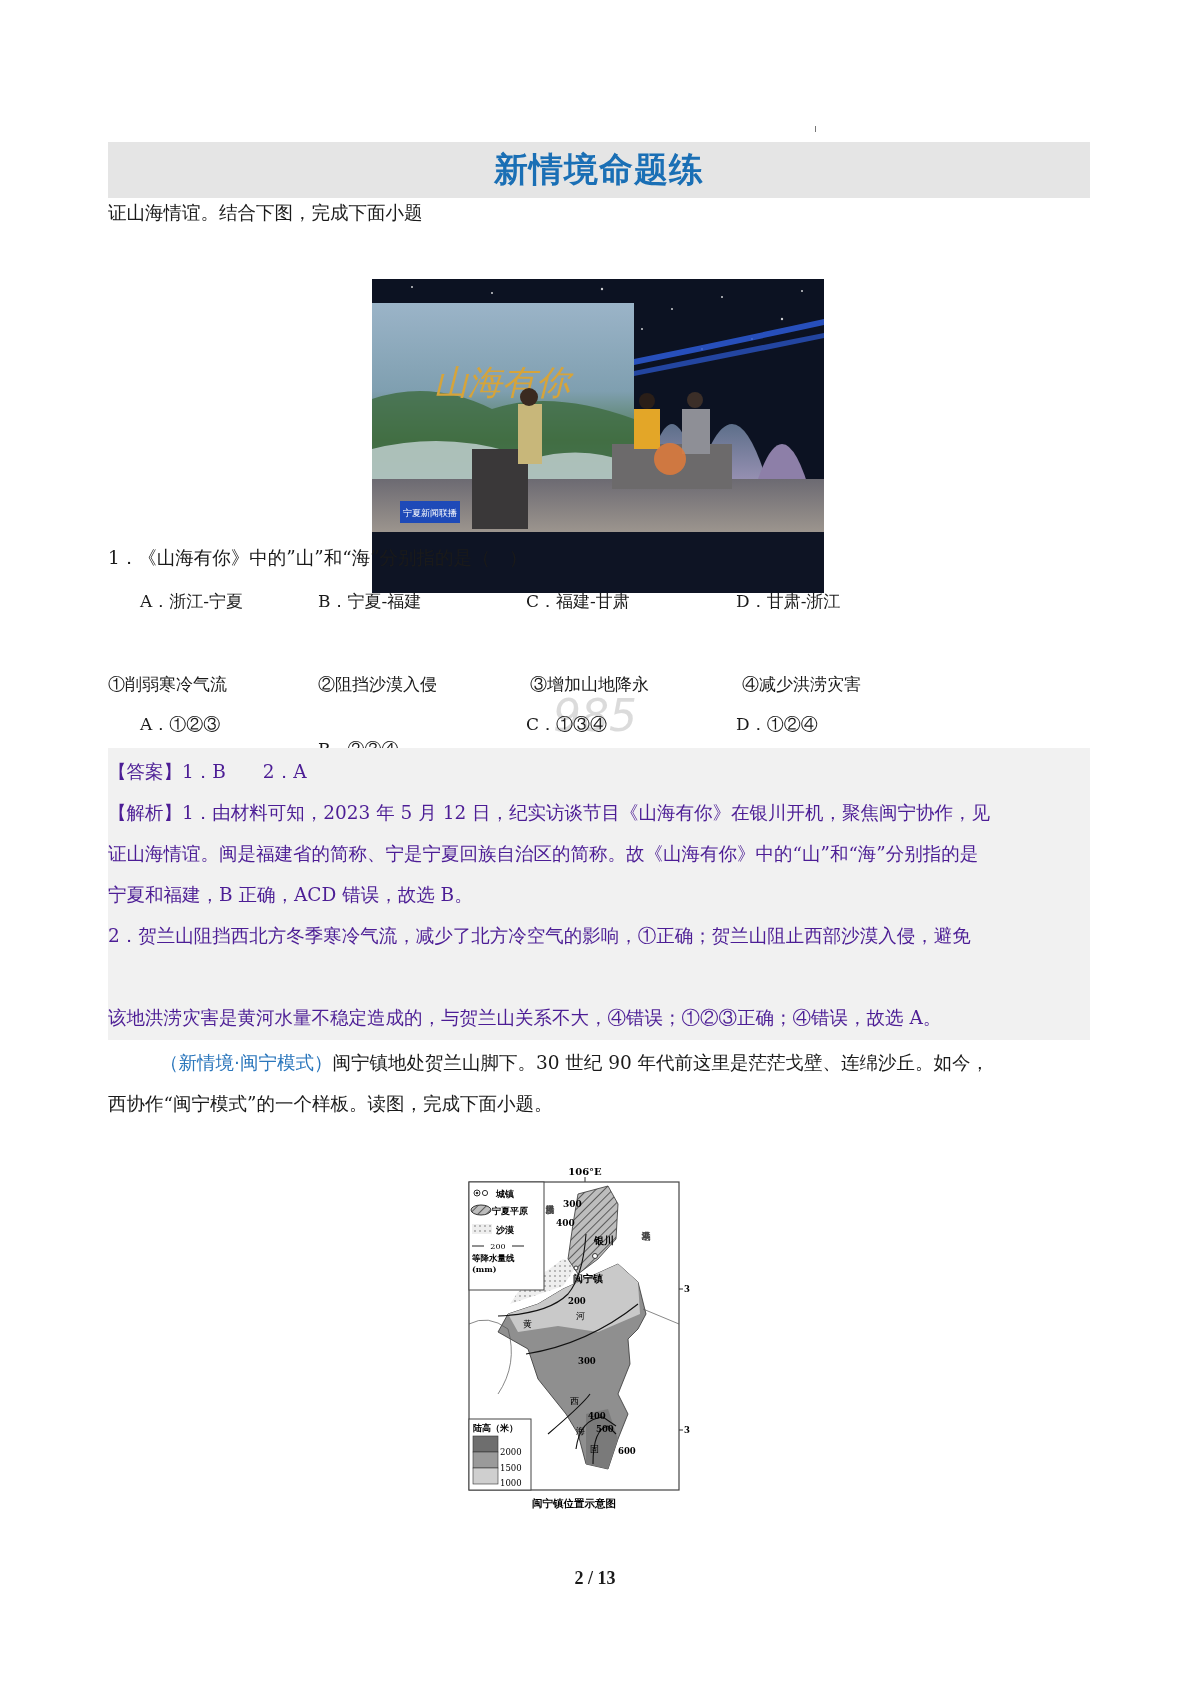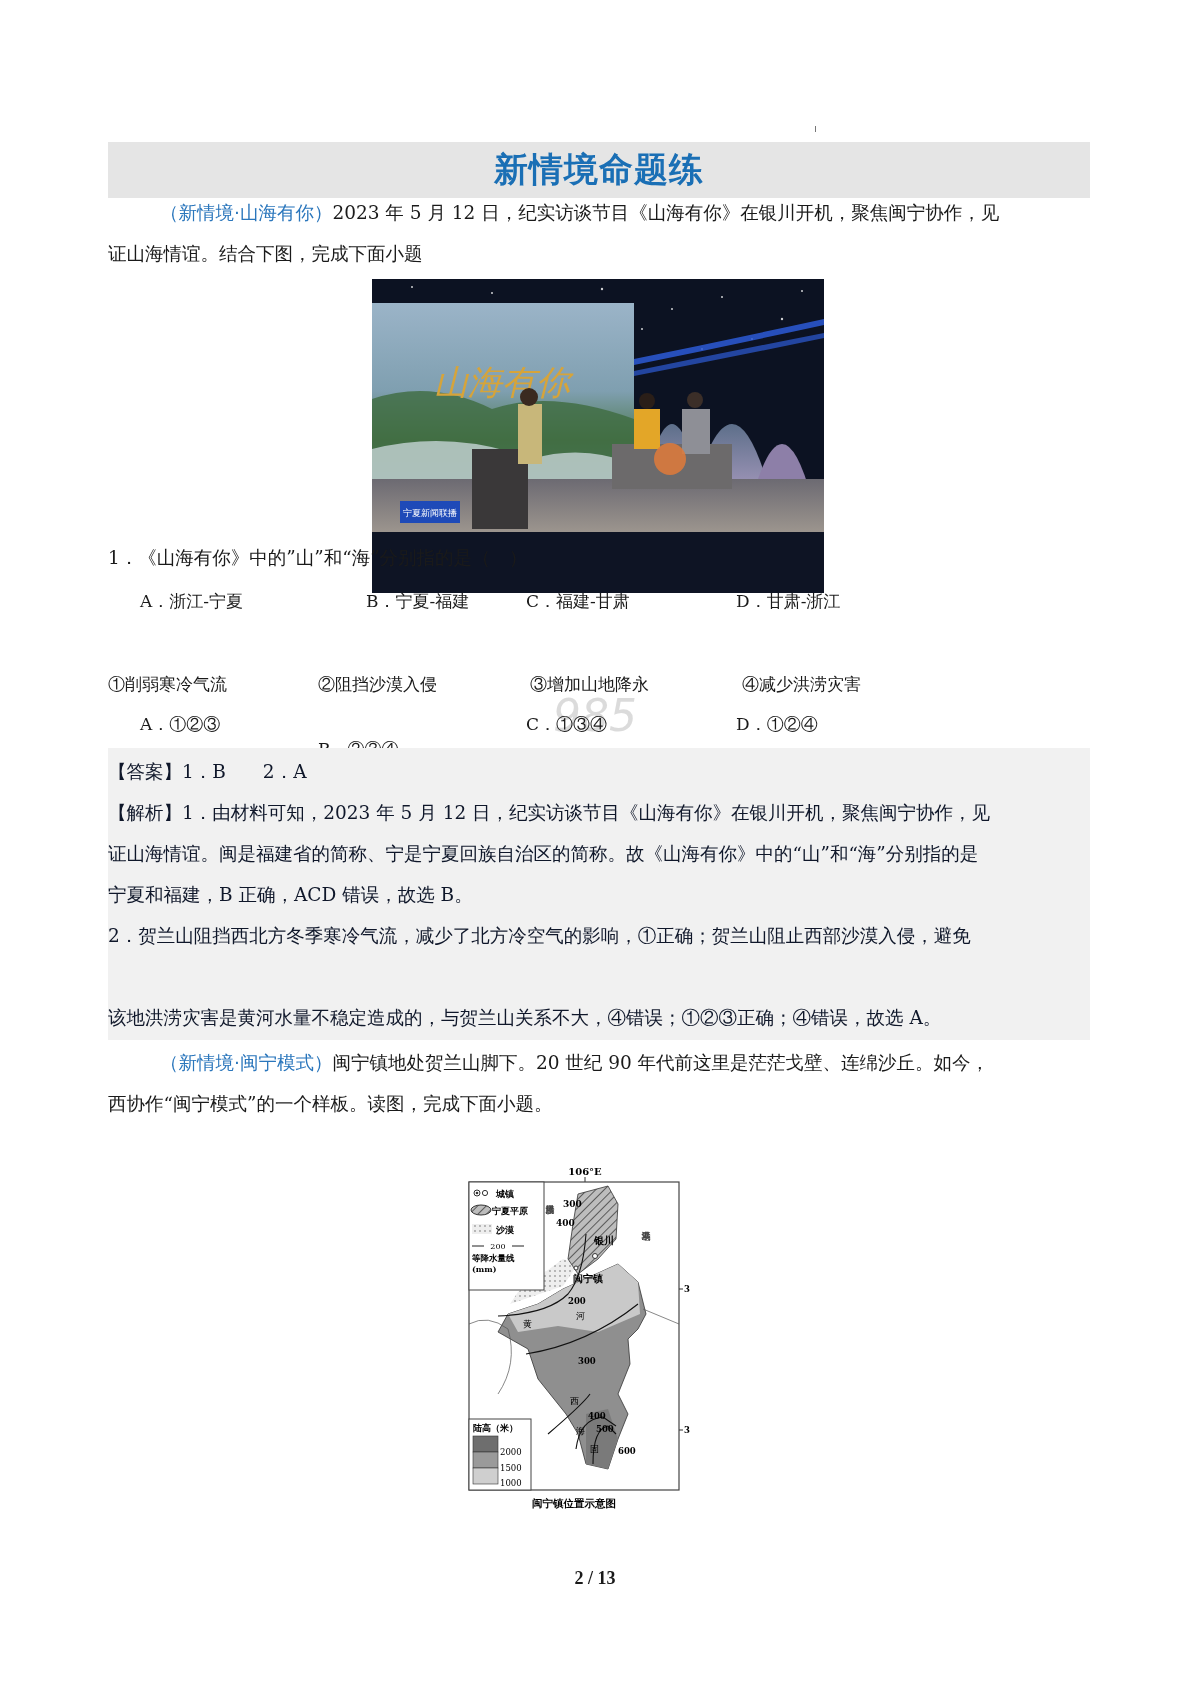--- a/index.html
+++ b/index.html
@@ -12,40 +12,39 @@
   .title-bar span { font-family: "DejaVu Sans", "Liberation Sans", sans-serif; font-weight: bold;
                     font-size: 34px; color: #1a6fb5; letter-spacing: 1px; }
   .para { position: absolute; left: 108px; width: 982px; font-size: 18.5px; line-height: 41px; }
   .para .indent { padding-left: 52px; }
   .tag { color: #2a76bc; font-family: "DejaVu Sans", "Liberation Sans", sans-serif; }
   .photo { position: absolute; left: 372px; top: 279px; width: 452px; height: 314px;
            background: #0e1424; overflow: hidden; }
   .q { position: absolute; left: 108px; font-size: 18.5px; line-height: 41px; white-space: nowrap; }
   .opt { position: absolute; font-size: 17px; white-space: nowrap; }
   .ans-box { position: absolute; left: 108px; top: 748px; width: 982px; height: 292px; background: #f1f1f1; }
-  .ans-line { position: absolute; left: 108px; width: 982px; font-size: 18.5px; line-height: 41px; color: #0f172a; white-space: nowrap; }
+  .ans-line { position: absolute; left: 108px; width: 982px; font-size: 18.5px; line-height: 41px; color: #4c1d95; white-space: nowrap; }
   .watermark { position: absolute; left: 500px; top: 690px; width: 190px; height: 70px; opacity: 0.25;
                font-family: "DejaVu Sans", sans-serif; font-size: 44px; font-style: italic; color: #737373; text-align: center; }
   .map-wrap { position: absolute; left: 468px; top: 1164px; width: 222px; height: 350px; }
   .page-num { position: absolute; left: 0; width: 1190px; top: 1568px; text-align: center;
               font-weight: bold; font-size: 18px; font-family: "Liberation Serif", serif; }
 </style>
 </head>
 <body>
 
 <div class="page">
 
   <div class="tick"></div>
 
   <div class="title-bar">
     <span>新情境命题练</span>
   </div>
 
   <div class="para" style="top:192px;">
-    <div class="indent"><span class="tag">（新情境·山海有你）</span><span>2023 年 5 月 12 日，纪实访谈节目《山海有你》在银川开机，聚焦闽宁协作，见</span></div>
     <div>证山海情谊。结合下图，完成下面小题</div>
   </div>
 
   <div class="photo">
     <svg width="452" height="253" viewBox="0 0 452 253">
       <defs>
         <linearGradient id="screen" x1="0" y1="0" x2="0" y2="1">
           <stop offset="0" stop-color="#9bb4c8"></stop>
           <stop offset="0.45" stop-color="#7f9fb0"></stop>
           <stop offset="0.7" stop-color="#4f7a52"></stop>
@@ -93,21 +92,21 @@
       <rect x="310" y="130" width="28" height="45" fill="#8e8f96"></rect>
       <circle cx="323" cy="121" r="8" fill="#3b2e28"></circle>
       <circle cx="298" cy="180" r="16" fill="#e07a3a" opacity="0.85"></circle>
       <rect x="28" y="222" width="60" height="22" fill="#1e4ab8"></rect>
       <text x="58" y="237" font-size="9" text-anchor="middle" fill="#fff" font-family="DejaVu Sans, sans-serif">宁夏新闻联播</text>
     </svg>
   </div>
 
   <div class="q" style="top:537px;">1．《山海有你》中的”山”和“海”分别指的是（　）</div>
   <div class="opt" style="left:140px; top:590px;">A．浙江-宁夏</div>
-  <div class="opt" style="left:318px; top:590px;margin-left:48px;">B．宁夏-福建</div>
+  <div class="opt" style="left:318px; top:590px;">B．宁夏-福建</div>
   <div class="opt" style="left:526px; top:590px;">C．福建-甘肃</div>
   <div class="opt" style="left:736px; top:590px;">D．甘肃-浙江</div>
 
   <div class="opt" style="left:108px; top:673px;">①削弱寒冷气流</div>
   <div class="opt" style="left:318px; top:673px;">②阻挡沙漠入侵</div>
   <div class="opt" style="left:530px; top:673px;">③增加山地降永</div>
   <div class="opt" style="left:742px; top:673px;">④减少洪涝灾害</div>
 
   <div class="watermark">985</div>
 
@@ -122,21 +121,21 @@
   </div>
   <div class="ans-line" style="top:792px;">
     <span>【解析】</span><span>1．由材料可知，2023 年 5 月 12 日，纪实访谈节目《山海有你》在银川开机，聚焦闽宁协作，见</span>
   </div>
   <div class="ans-line" style="top:833px;">证山海情谊。闽是福建省的简称、宁是宁夏回族自治区的简称。故《山海有你》中的“山”和“海”分别指的是</div>
   <div class="ans-line" style="top:874px;">宁夏和福建，B 正确，ACD 错误，故选 B。</div>
   <div class="ans-line" style="top:915px;">2．贺兰山阻挡西北方冬季寒冷气流，减少了北方冷空气的影响，①正确；贺兰山阻止西部沙漠入侵，避免</div>
   <div class="ans-line" style="top:997px;">该地洪涝灾害是黄河水量不稳定造成的，与贺兰山关系不大，④错误；①②③正确；④错误，故选 A。</div>
 
   <div class="para" style="top:1042px;">
-    <div class="indent"><span class="tag">（新情境·闽宁模式）</span><span>闽宁镇地处贺兰山脚下。20 世纪 90 年代前这里是茫茫戈壁、连绵沙丘。如今，</span></div>
+    <div class="indent"><span class="tag">（新情境·闽宁模式）</span><span>闽宁镇地处贺兰山脚下。30 世纪 90 年代前这里是茫茫戈壁、连绵沙丘。如今，</span></div>
     <div>西协作“闽宁模式”的一个样板。读图，完成下面小题。</div>
   </div>
 
   <div class="map-wrap">
     <svg width="222" height="350" viewBox="0 0 222 350" font-family="DejaVu Serif, serif">
       <defs>
         <pattern id="hatch" width="6" height="6" patternUnits="userSpaceOnUse" patternTransform="rotate(45)">
           <rect width="6" height="6" fill="#bdbdbd"></rect>
           <line x1="0" y1="0" x2="0" y2="6" stroke="#222" stroke-width="1.3"></line>
         </pattern>

